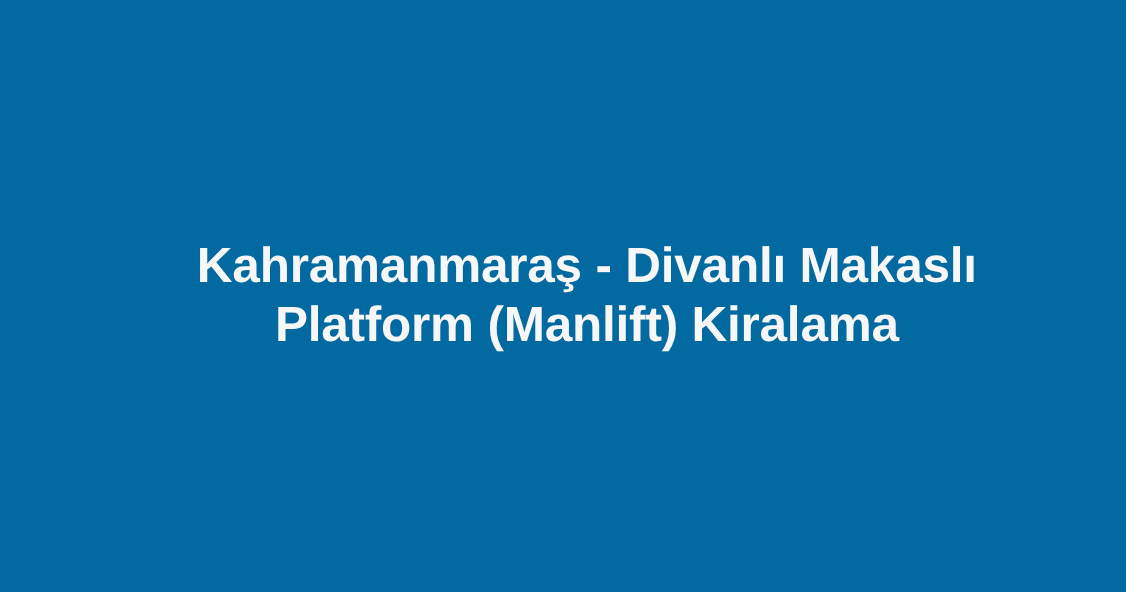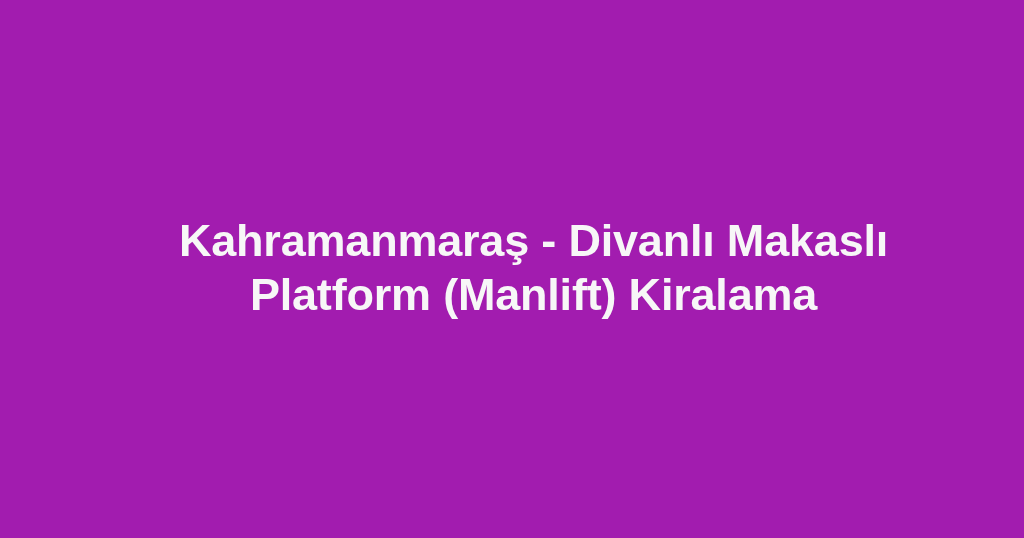--- a/index.html
+++ b/index.html
@@ -48,20 +48,20 @@
     letter-spacing: -0.2px;
     color: #f7f7f7;                
     text-align: center;
     white-space: normal;
     word-wrap: break-word;
   }
 </style>
 </head>
 <body>
 
-<div class="og-card" style="background-color: #a21caf; padding-left: 43px;">
+<div class="og-card" style="background-color: #0369a1; padding-left: 43px;">
 
   <div class="og-content">
 
     <h1 class="og-title" style="color: rgb(247, 247, 247);">Kahramanmaraş - Divanlı Makaslı Platform (Manlift) Kiralama</h1>
 
   </div>
 </div>
 
 </body></html>

